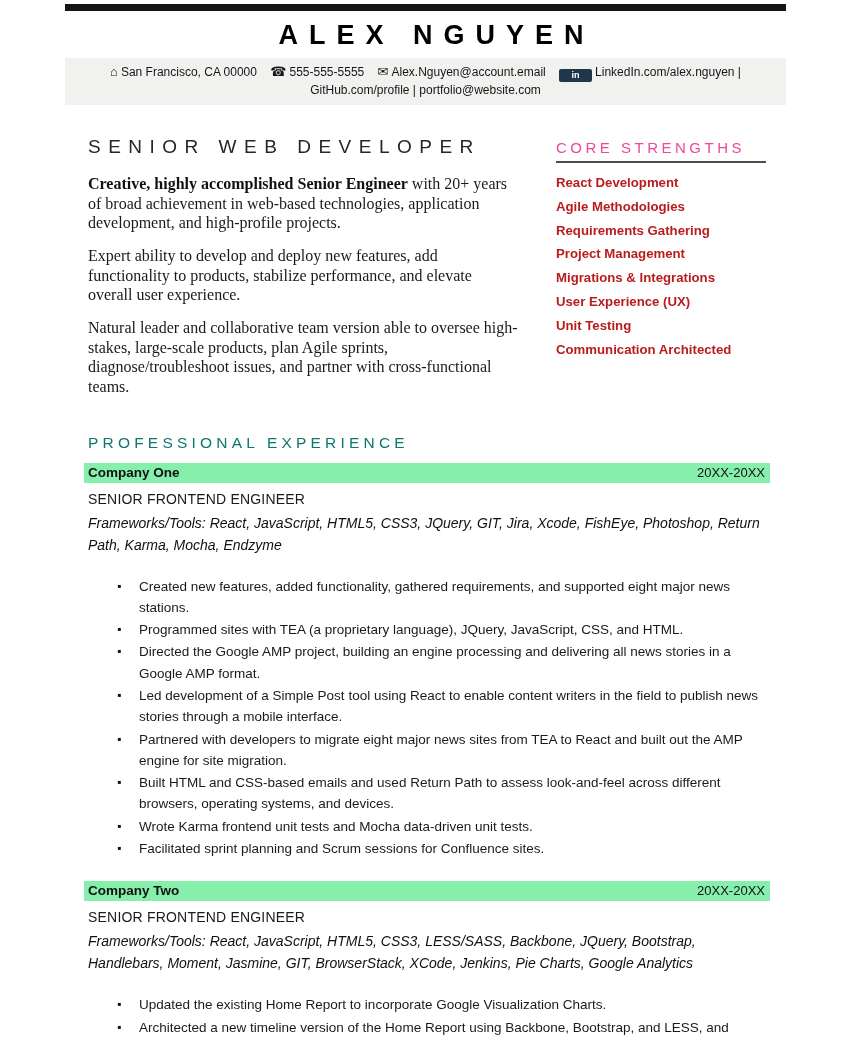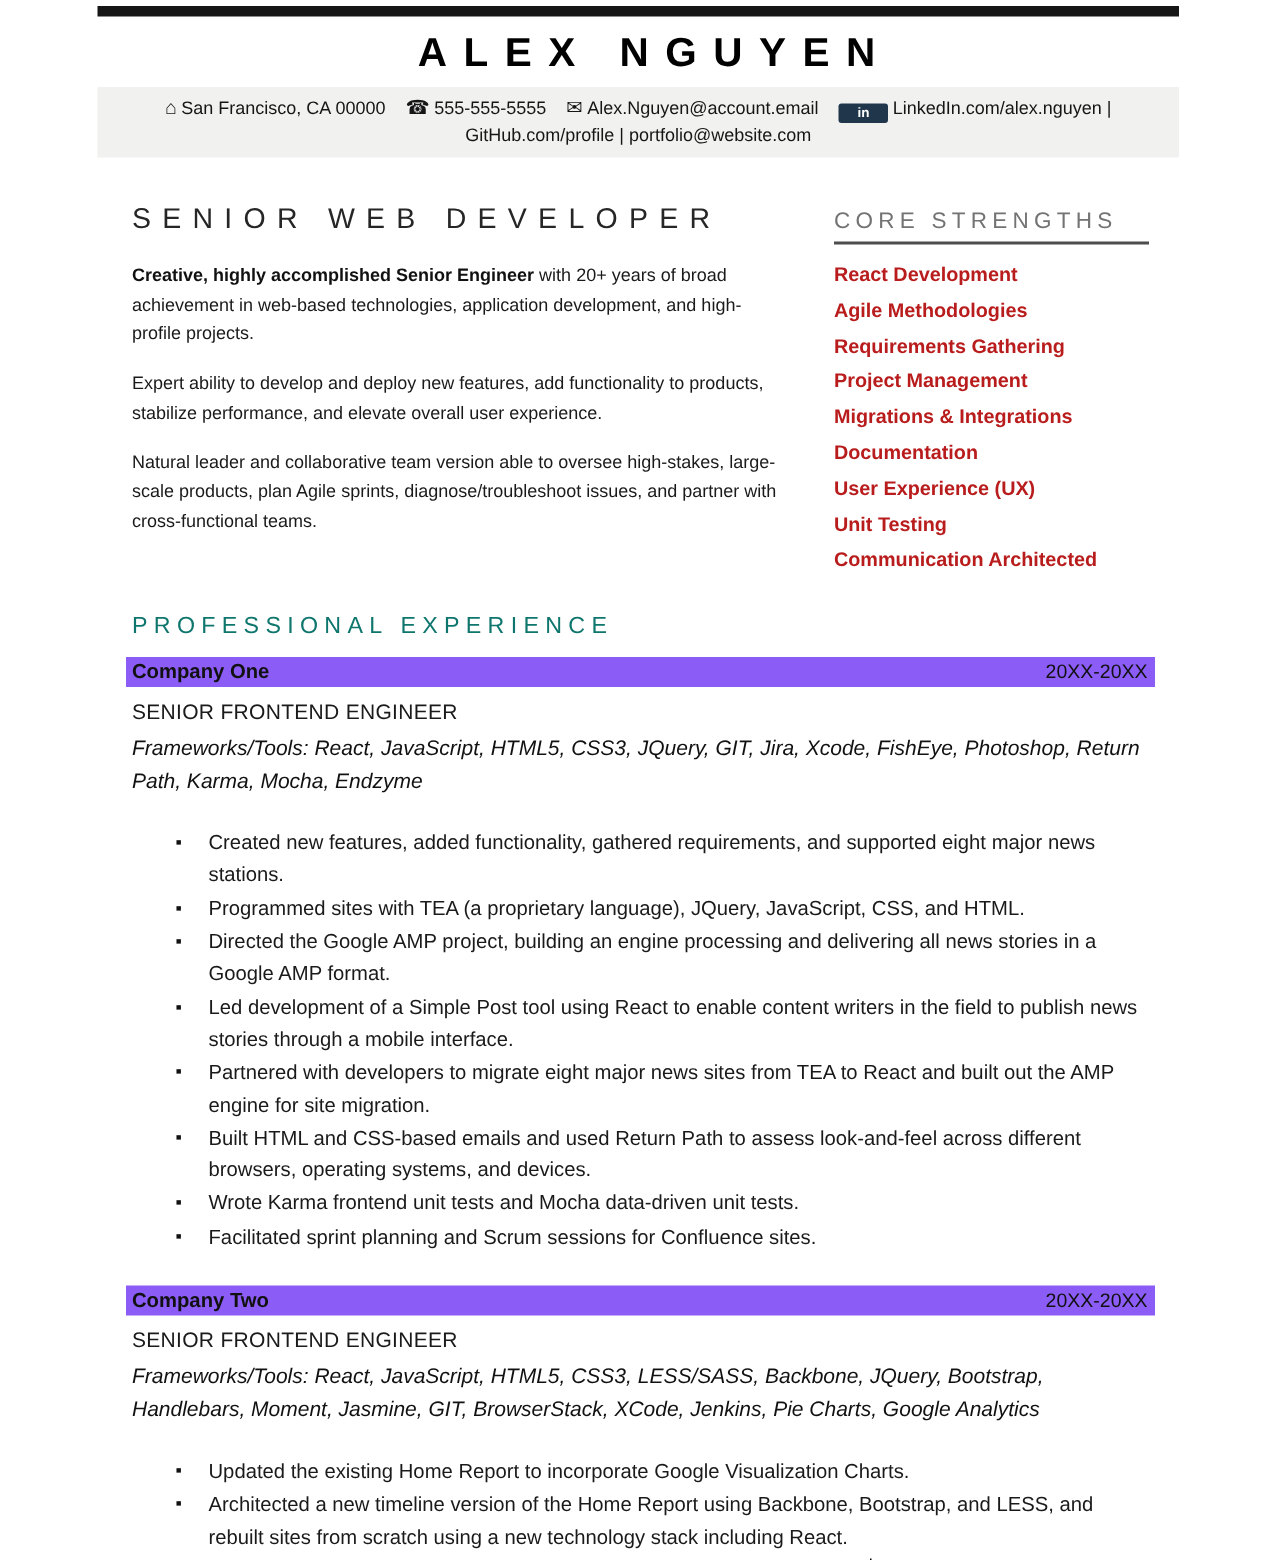--- a/index.html
+++ b/index.html
@@ -36,39 +36,39 @@
   
   .content { padding: 0 84px 0 88px; }
   .two-col { display: flex; margin-top: 31px; }
   .col-left { width: 430px; flex: none; }
   .col-right { flex: 1; margin-left: 38px; }
 
   .big-title {
     margin: 0 0 16px 0; font-size: 19px; font-weight: normal;
     letter-spacing: 7.5px; color: #262626;
   }
-  .para { margin: 0 0 13.5px 0; font-size: 12px; line-height: 19.5px; color: #1a1a1a; }
+  .para { margin: 0 0 13.5px 0; font-size: 16px; line-height: 19.5px; color: #1a1a1a; font-family: Liberation Serif, serif; }
   .para strong { color: #111; }
 
   .side-title {
     margin: 3px 0 8px 0; font-size: 15px; font-weight: normal;
-    letter-spacing: 3.5px; color: #737373;
+    letter-spacing: 3.5px; color: #ec4899;
     padding-bottom: 5px; border-bottom: 2px solid #4d4d4d;
   }
   .strength { font-weight: bold; font-size: 13.2px; line-height: 23.8px; color: #b91c1c; }
 
   .exp-title {
     margin: 24px 0 0 0; font-size: 15.5px; font-weight: normal;
     letter-spacing: 4.2px; color: #0f766e;
   }
   .job { margin-top: 0; }
   .job.job-two { margin-top: 22px; }
   .company-bar {
     display: flex; justify-content: space-between; align-items: center;
-    background: #8b5cf6; margin: 11px -4px 0 -4px;
+    background: #86efac; margin: 11px -4px 0 -4px;
     padding: 2px 5px 3px 4px; font-size: 13.5px; color: #111;
   }
   .company { font-weight: bold; }
   .dates { font-size: 13px; }
   .role { margin-top: 8px; font-size: 14px; letter-spacing: 0.2px; color: #1a1a1a; }
   .tools { margin-top: 5px; font-style: italic; font-size: 14px; line-height: 22px; color: #111; }
   ul.bullets { list-style: none; margin: 20px 0 0 0; padding: 0; }
   ul.bullets li {
     position: relative; padding-left: 51px; margin-bottom: 1px;
     font-size: 13.5px; line-height: 21.3px; color: #1a1a1a;
@@ -105,21 +105,20 @@
         <p class="para">Natural leader and collaborative team version able to oversee high-stakes, large-scale products, plan Agile sprints, diagnose/troubleshoot issues, and partner with cross-functional teams.</p>
       </div>
 
       <div class="col-right">
         <h3 class="side-title">CORE STRENGTHS</h3>
         <div class="strength">React Development</div>
         <div class="strength">Agile Methodologies</div>
         <div class="strength">Requirements Gathering</div>
         <div class="strength">Project Management</div>
         <div class="strength">Migrations &amp; Integrations</div>
-        <div class="strength">Documentation</div>
         <div class="strength">User Experience (UX)</div>
         <div class="strength">Unit Testing</div>
         <div class="strength">Communication Architected</div>
       </div>
     </div>
 
     <h2 class="exp-title">PROFESSIONAL EXPERIENCE</h2>
 
     <section class="job">
       <div class="company-bar">

